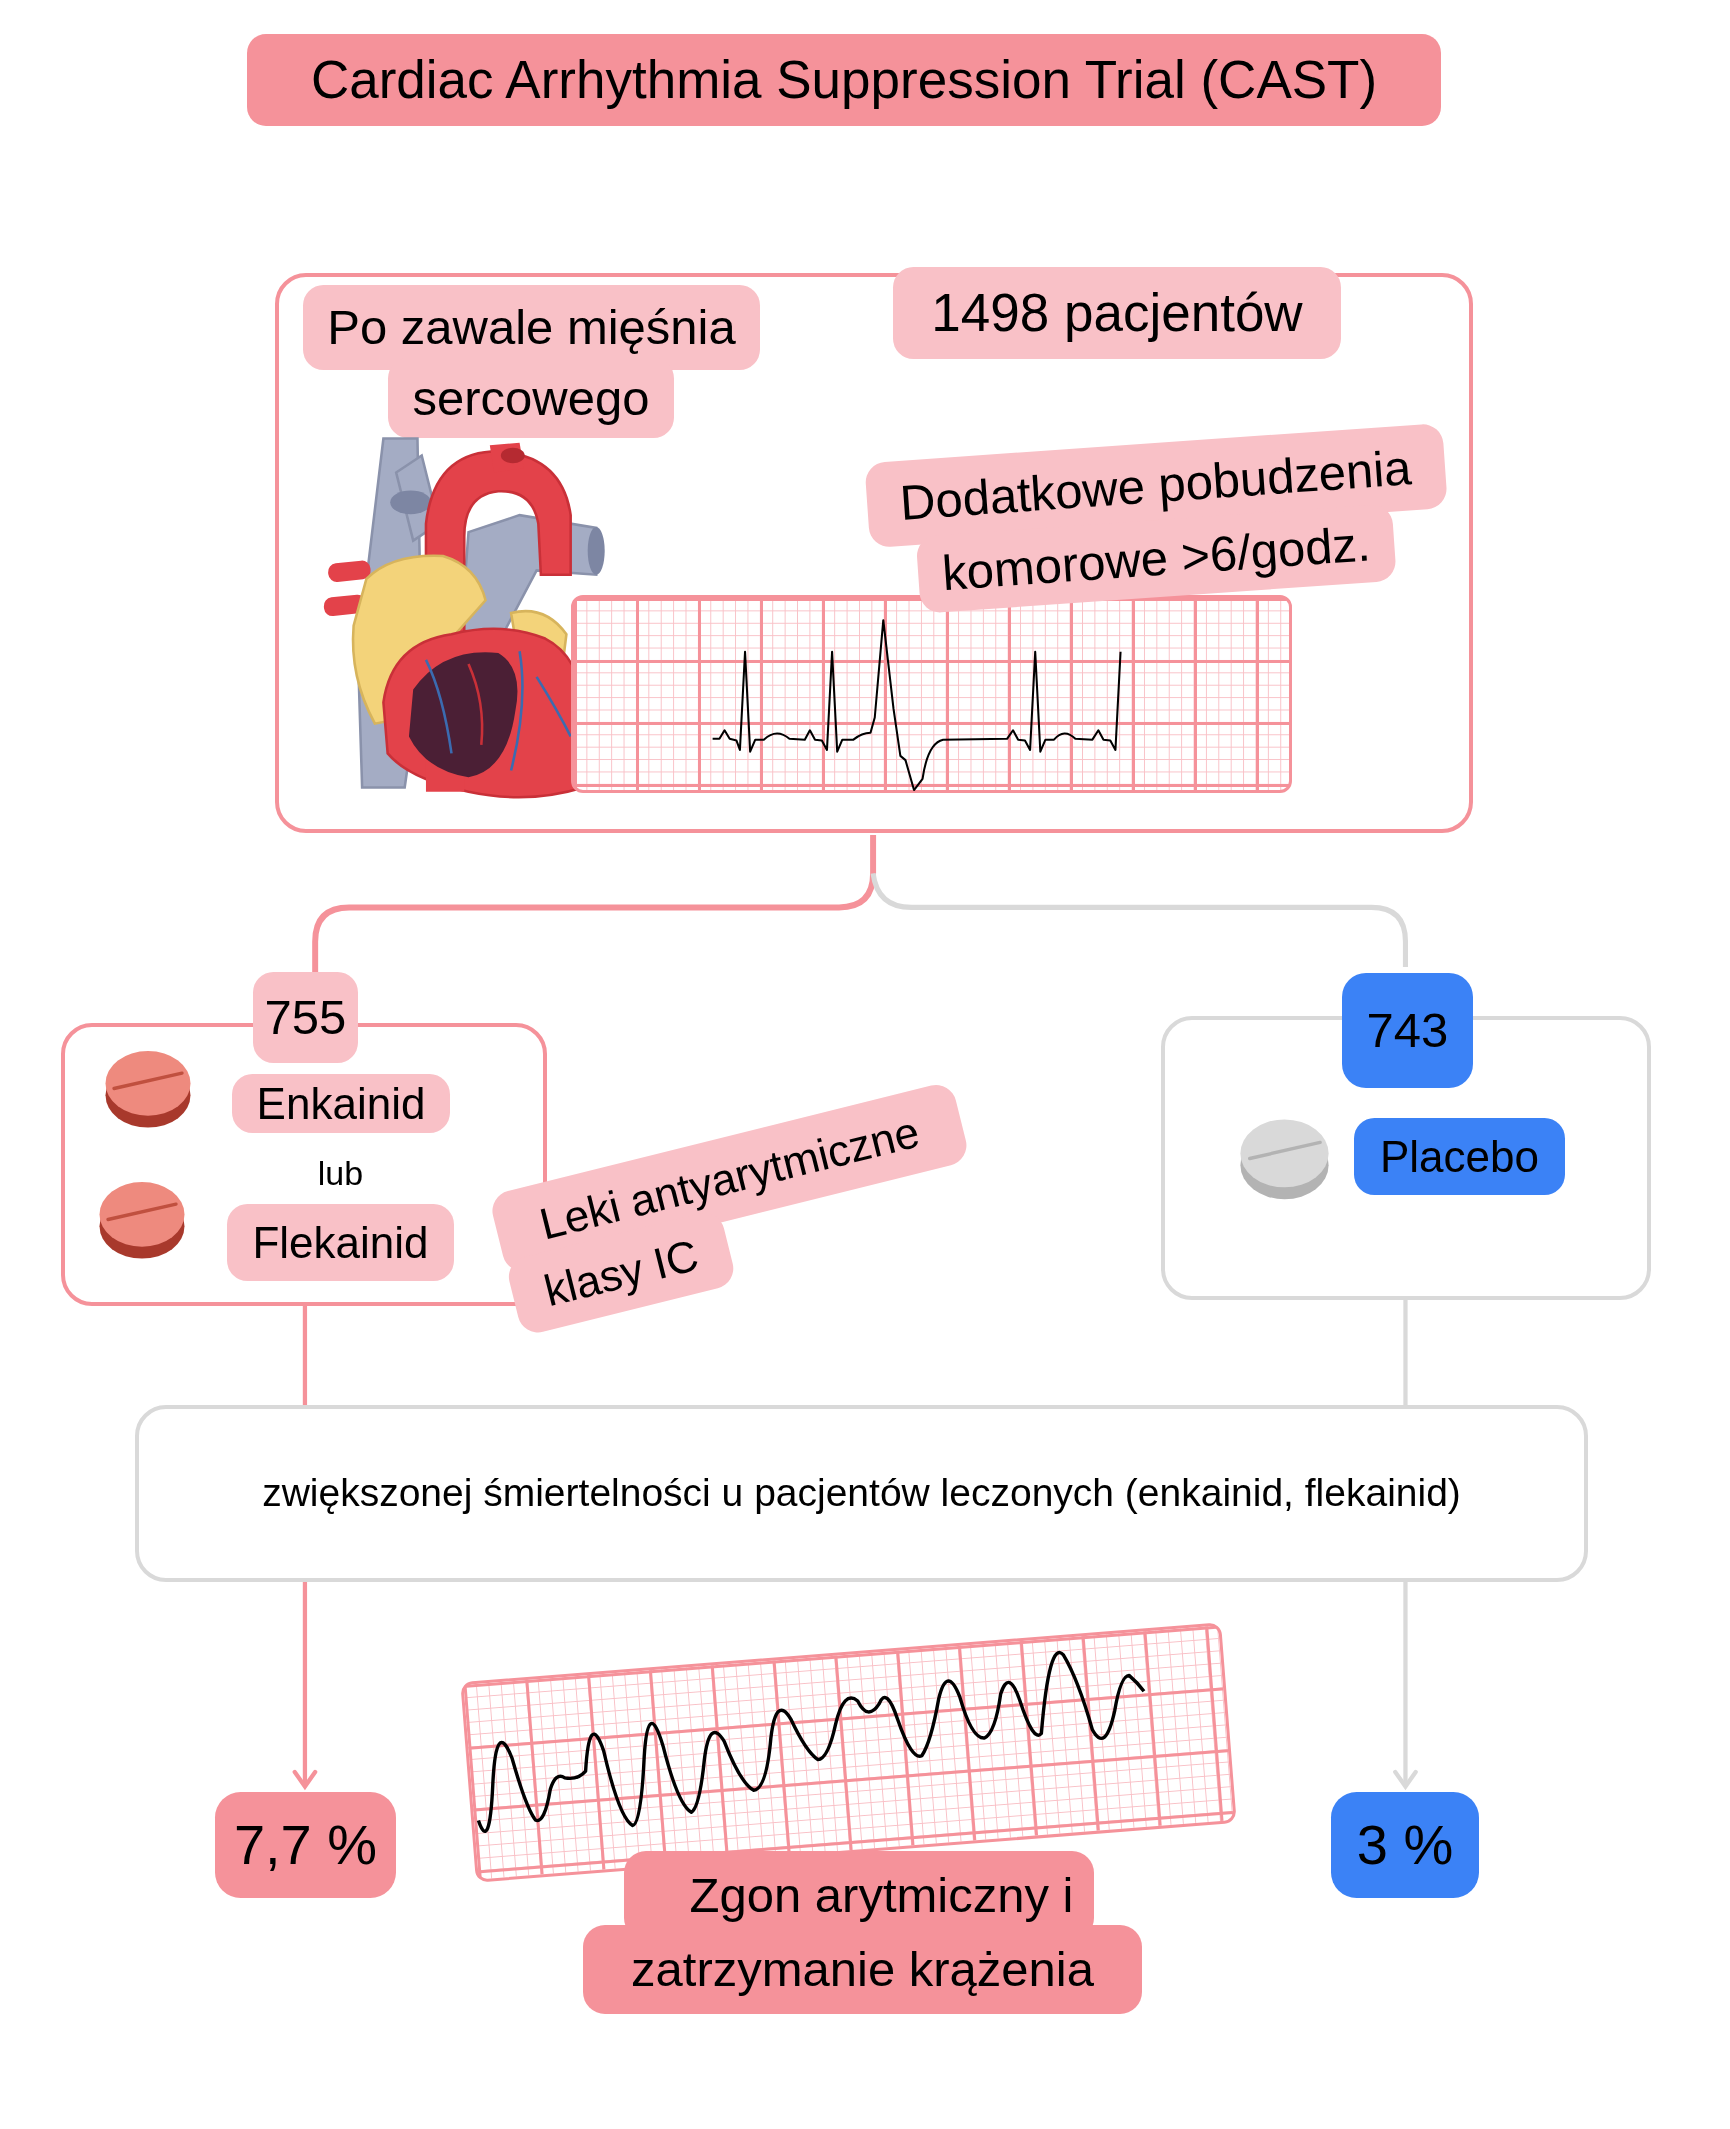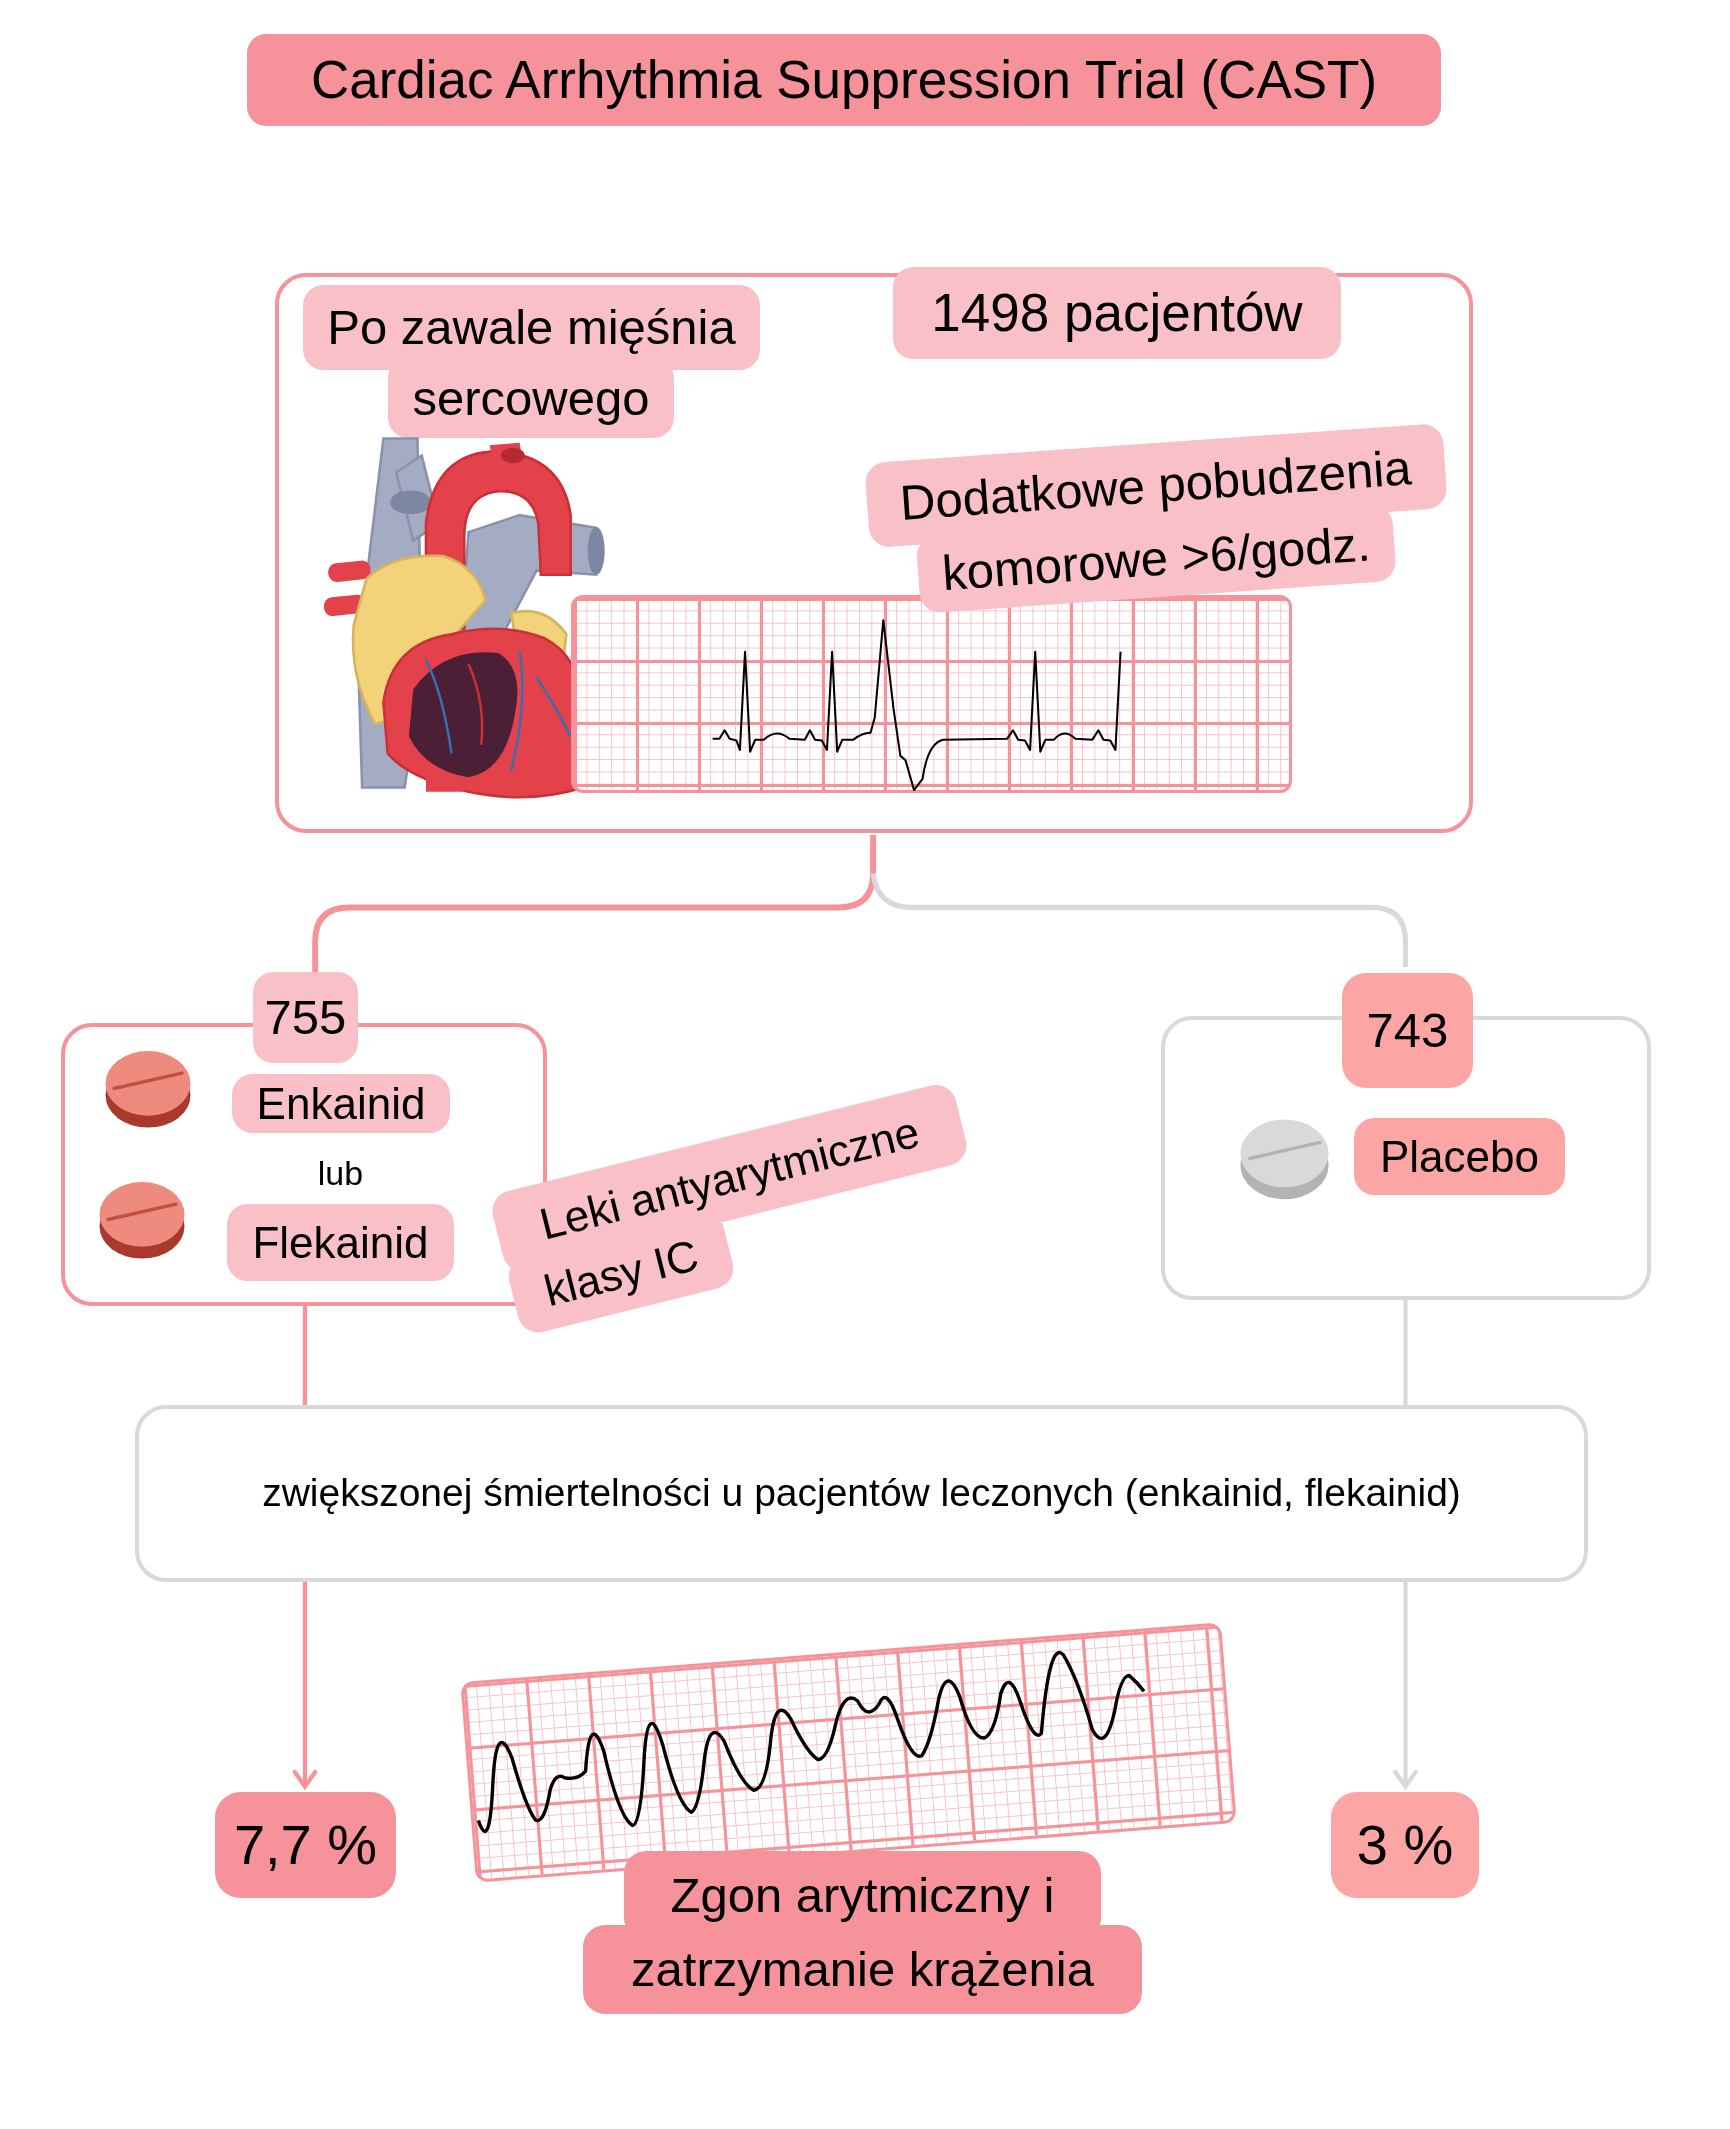--- a/index.html
+++ b/index.html
@@ -3,21 +3,21 @@
 <meta charset="utf-8">
 <style>
   html, body { margin: 0; padding: 0; background: #ffffff; }
   body { width: 1730px; height: 2130px; position: relative; overflow: hidden;
          font-family: "Liberation Sans", "DejaVu Sans", sans-serif; color: #000; }
   .abs { position: absolute; }
   .pill { position: absolute; display: flex; align-items: center; justify-content: center;
           text-align: center; border-radius: 20.4px; line-height: 1.35; }
   .pink-strong { background: #f5929a; }
   .pink-light { background: #f9c1c7; }
-  .grey { background: #fca5a5; }
+  .grey { background: #3b82f6; }
   .frame { position: absolute; border-radius: 31px; box-sizing: border-box; background: transparent; }
   .frame.pink { border: 4.3px solid #f5929a; }
   .frame.grey { border: 4.3px solid #d9d9d9; }
   svg { position: absolute; overflow: visible; }
   .ecg-grid { position: absolute; border: 3.4px solid #f5929a; border-radius: 12px; box-sizing: border-box;
     background-color: #fff;
     background-image:
       linear-gradient(#f5929a 2.6px, transparent 2.6px),
       linear-gradient(90deg, #f5929a 2.6px, transparent 2.6px),
       linear-gradient(#f9c1c7 1.3px, transparent 1.3px),
@@ -178,19 +178,19 @@
   <svg style="left:0; top:0;" width="763" height="201" viewBox="0 0 896 236">
     <path d="M5 160 Q15 200 25 120 Q35 40 50 90 Q62 150 72 165 Q82 170 92 130 Q100 110 110 118 Q125 122 135 112
              Q145 40 158 90 Q170 170 185 180 Q195 180 205 100 Q215 30 228 90 Q240 160 255 170 Q265 165 275 110
              Q285 60 300 90 Q315 140 330 150 Q345 150 355 90 Q365 40 380 70 Q395 110 408 120 Q420 120 432 80
              Q445 40 460 55 Q470 80 485 60 Q495 40 505 80 Q518 130 530 125 Q542 110 555 60 Q568 20 580 60
              Q590 110 605 110 Q618 105 628 60 Q640 30 650 70 Q662 120 672 110 Q690 0 705 20 Q720 50 732 110
              Q745 140 760 90 Q770 50 780 50 Q790 60 796 70" stroke="#000" stroke-width="4" fill="none" stroke-linejoin="round"></path>
   </svg>
 </div>
 
-<div class="pill pink-strong" style="left:624px; top:1851px; width:477px; height:89px; font-size:49px; border-radius:22px;">
+<div class="pill pink-strong" style="left:624px; top:1851px; width:425px; height:89px; font-size:49px; border-radius:22px;padding-left:45px;">
   <span>Zgon arytmiczny i</span>
 </div>
 <div class="pill pink-strong" style="left:583px; top:1925px; width:559px; height:89px; font-size:49px; border-radius:22px;">
   <span>zatrzymanie krążenia</span>
 </div>
 
 
 </body></html>

